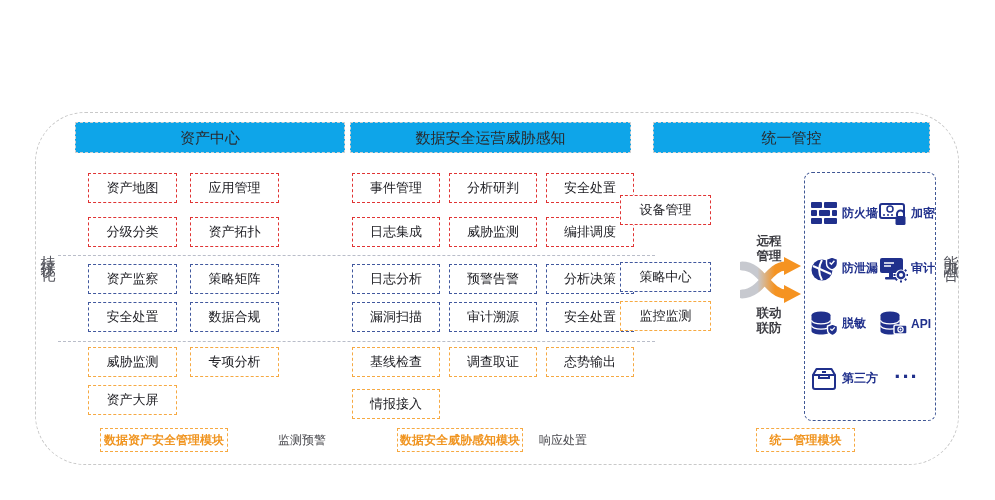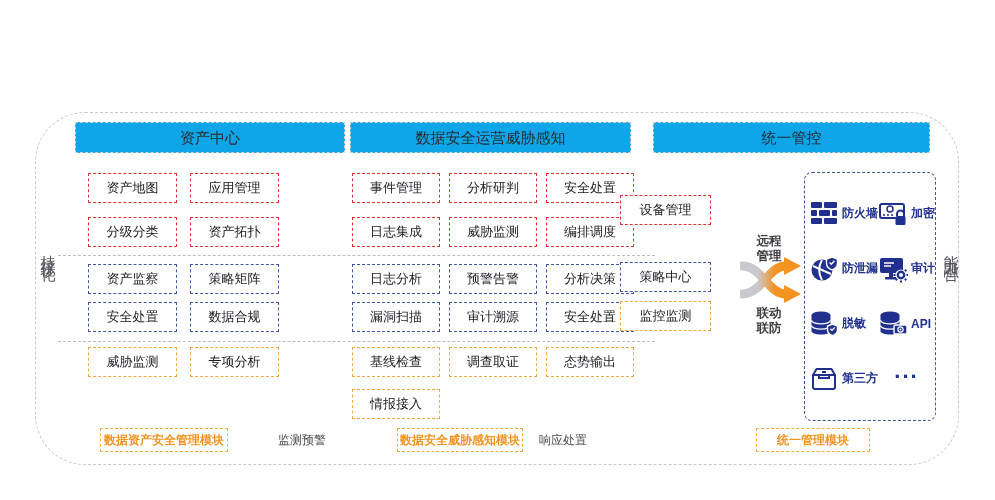--- a/index.html
+++ b/index.html
@@ -64,21 +64,21 @@
   .cap-cell { display:flex; flex-direction:row; align-items:center; gap:3px; }
   .cap-icon { width:30px; height:30px; display:block; }
   .cap-label { font-size:12px; font-weight:bold; color:#20308c; white-space:nowrap; }
   .more-cell { justify-content:center; padding-bottom:16px; }
   .cap-more { font-size:22px; font-weight:bold; color:#20308c; letter-spacing:2px; line-height:1; }
 
   .bmod { position:absolute; top:428px; height:24px; line-height:22px; border:1px dashed #f6a942;
           color:#f0941f; font-weight:bold; font-size:12px; text-align:center; background:#fff; }
   #bmod1 { left:100px; width:128px; }
   #bmod2 { left:385px; width:126px;margin-left:12px; }
-  #bmod3 { left:756px; width:114px; }
+  #bmod3 { left:756px; width:99px; }
   .bphase { position:absolute; top:428px; height:24px; line-height:24px; font-size:12px;
             color:#48484d; text-align:center; }
   #bphase1 { left:268px; width:68px; }
   #bphase2 { left:529px; width:68px; }
 </style>
 </head>
 <body>
 
 <div id="app">
 
@@ -103,20 +103,21 @@
   </div>
   <div class="grid" id="a-blue">
     <div class="b blue">资产监察</div>
     <div class="b blue">策略矩阵</div>
     <div class="b blue">安全处置</div>
     <div class="b blue">数据合规</div>
   </div>
   <div class="grid" id="a-orange">
     <div class="b orange">威胁监测</div>
     <div class="b orange">专项分析</div>
+    <div class="b orange">资产大屏</div>
   </div>
 
   <div class="grid" id="o-red">
     <div class="b red">事件管理</div>
     <div class="b red">分析研判</div>
     <div class="b red">安全处置</div>
     <div class="b red">日志集成</div>
     <div class="b red">威胁监测</div>
     <div class="b red">编排调度</div>
   </div>

